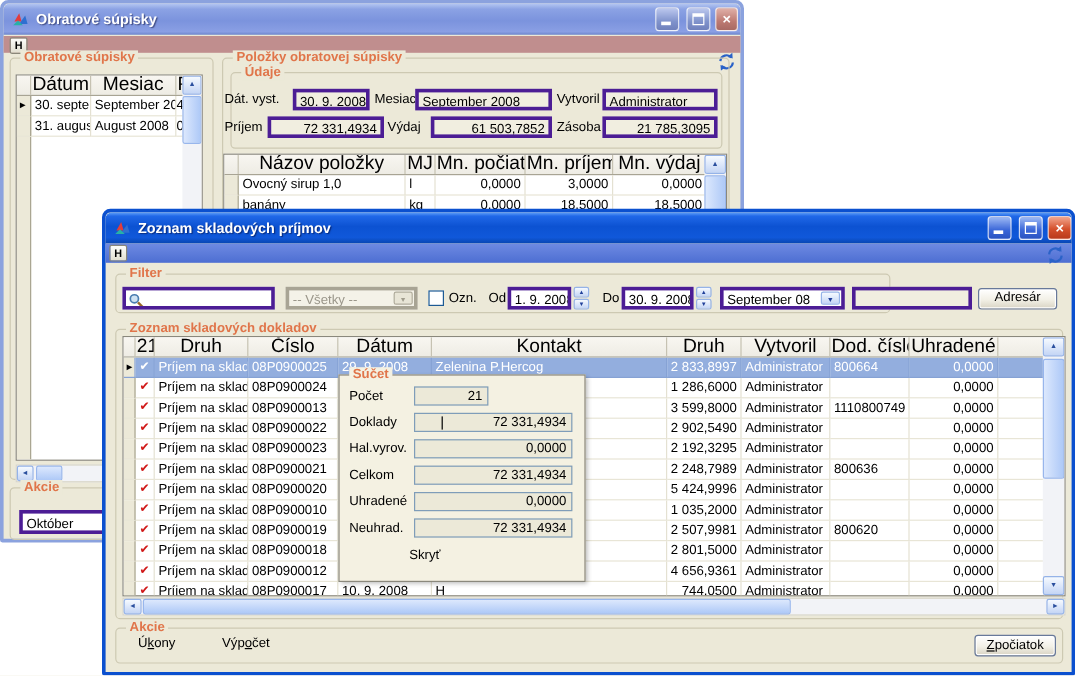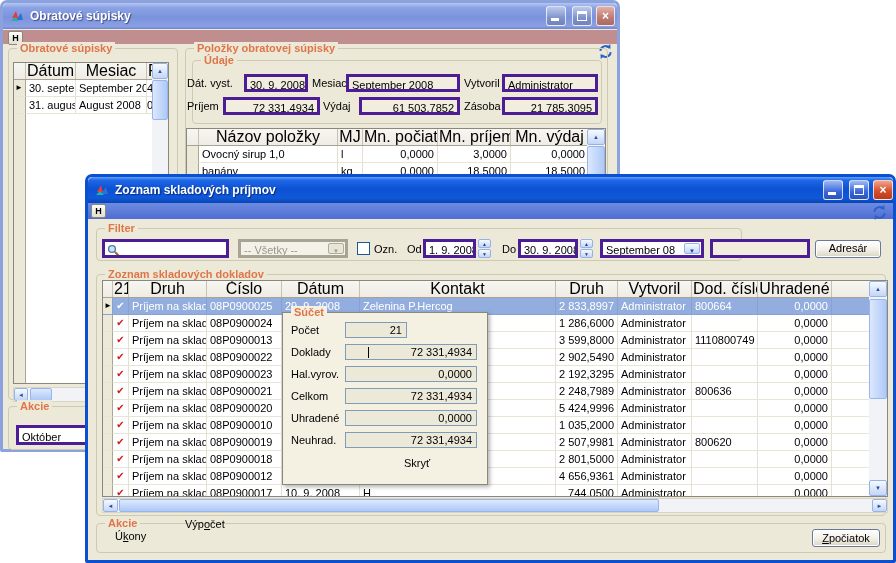--- a/index.html
+++ b/index.html
@@ -454,24 +454,24 @@
         <span>72 331,4934</span>
       </div>
       <span class="pl" style="top:55px">Hal.vyrov.</span>
       <div class="pf" style="top:53px;width:132px">0,0000</div>
       <span class="pl" style="top:77px">Celkom</span>
       <div class="pf" style="top:75px;width:132px">72 331,4934</div>
       <span class="pl" style="top:99px">Uhradené</span>
       <div class="pf" style="top:97px;width:132px">0,0000</div>
       <span class="pl" style="top:121px">Neuhrad.</span>
       <div class="pf" style="top:119px;width:132px">72 331,4934</div>
-      <div style="position:absolute;left:68px;top:144px;width:132px;text-align:center" class="menuitem">Skryť</div>
+      <div style="position:absolute;left:58px;top:144px;width:132px;text-align:left" class="menuitem">Skryť</div>
     </div>
 
     <div class="grp" style="left:8px;top:346px;width:790px;height:30px">
       <span class="lg">Akcie</span>
     </div>
     <span class="menuitem" style="left:27px;top:353px"><span>Ú</span><u>k</u><span>ony</span></span>
-    <span class="menuitem" style="left:97px;top:341px"><span>Výp</span><u>o</u><span>čet</span></span>
+    <span class="menuitem" style="left:97px;top:353px"><span>Výp</span><u>o</u><span>čet</span></span>
     <div class="btn" style="left:724px;top:352px;width:68px;height:18px;line-height:16px"><u>Z</u><span>počiatok</span></div>
   </div>
 
 </div>
 
 </body></html>

